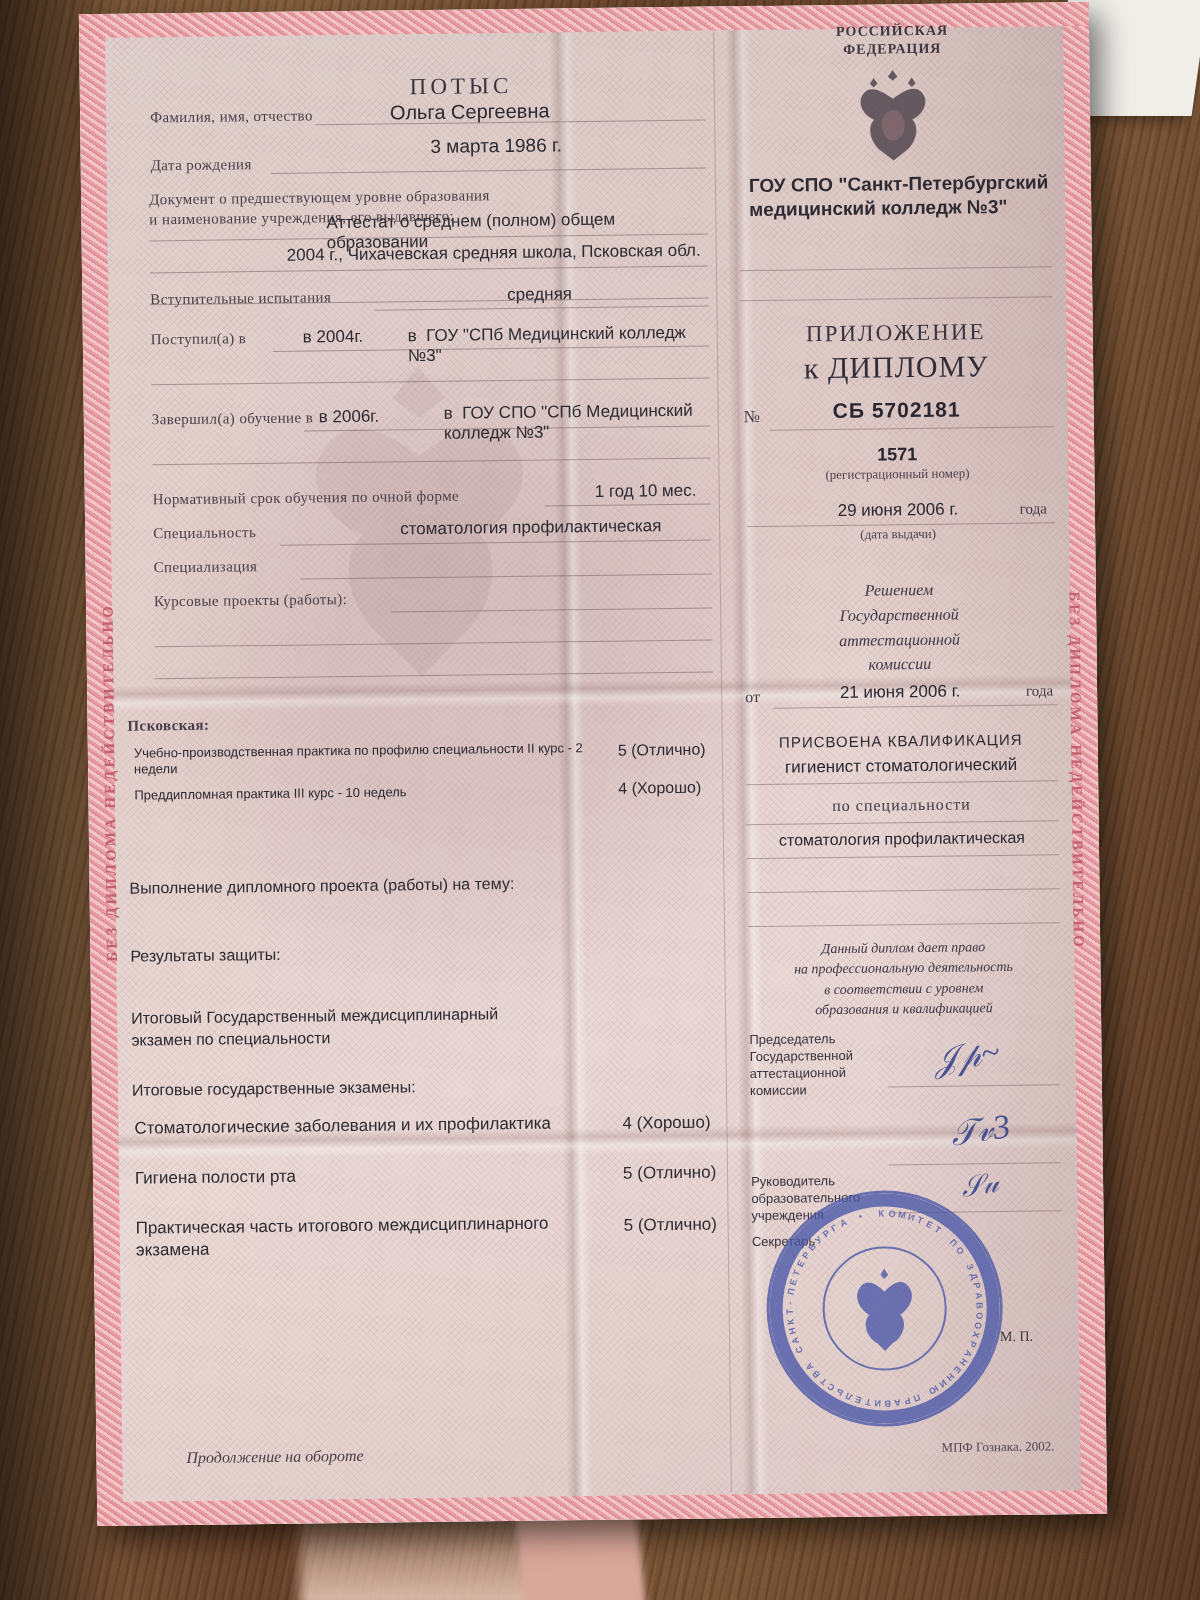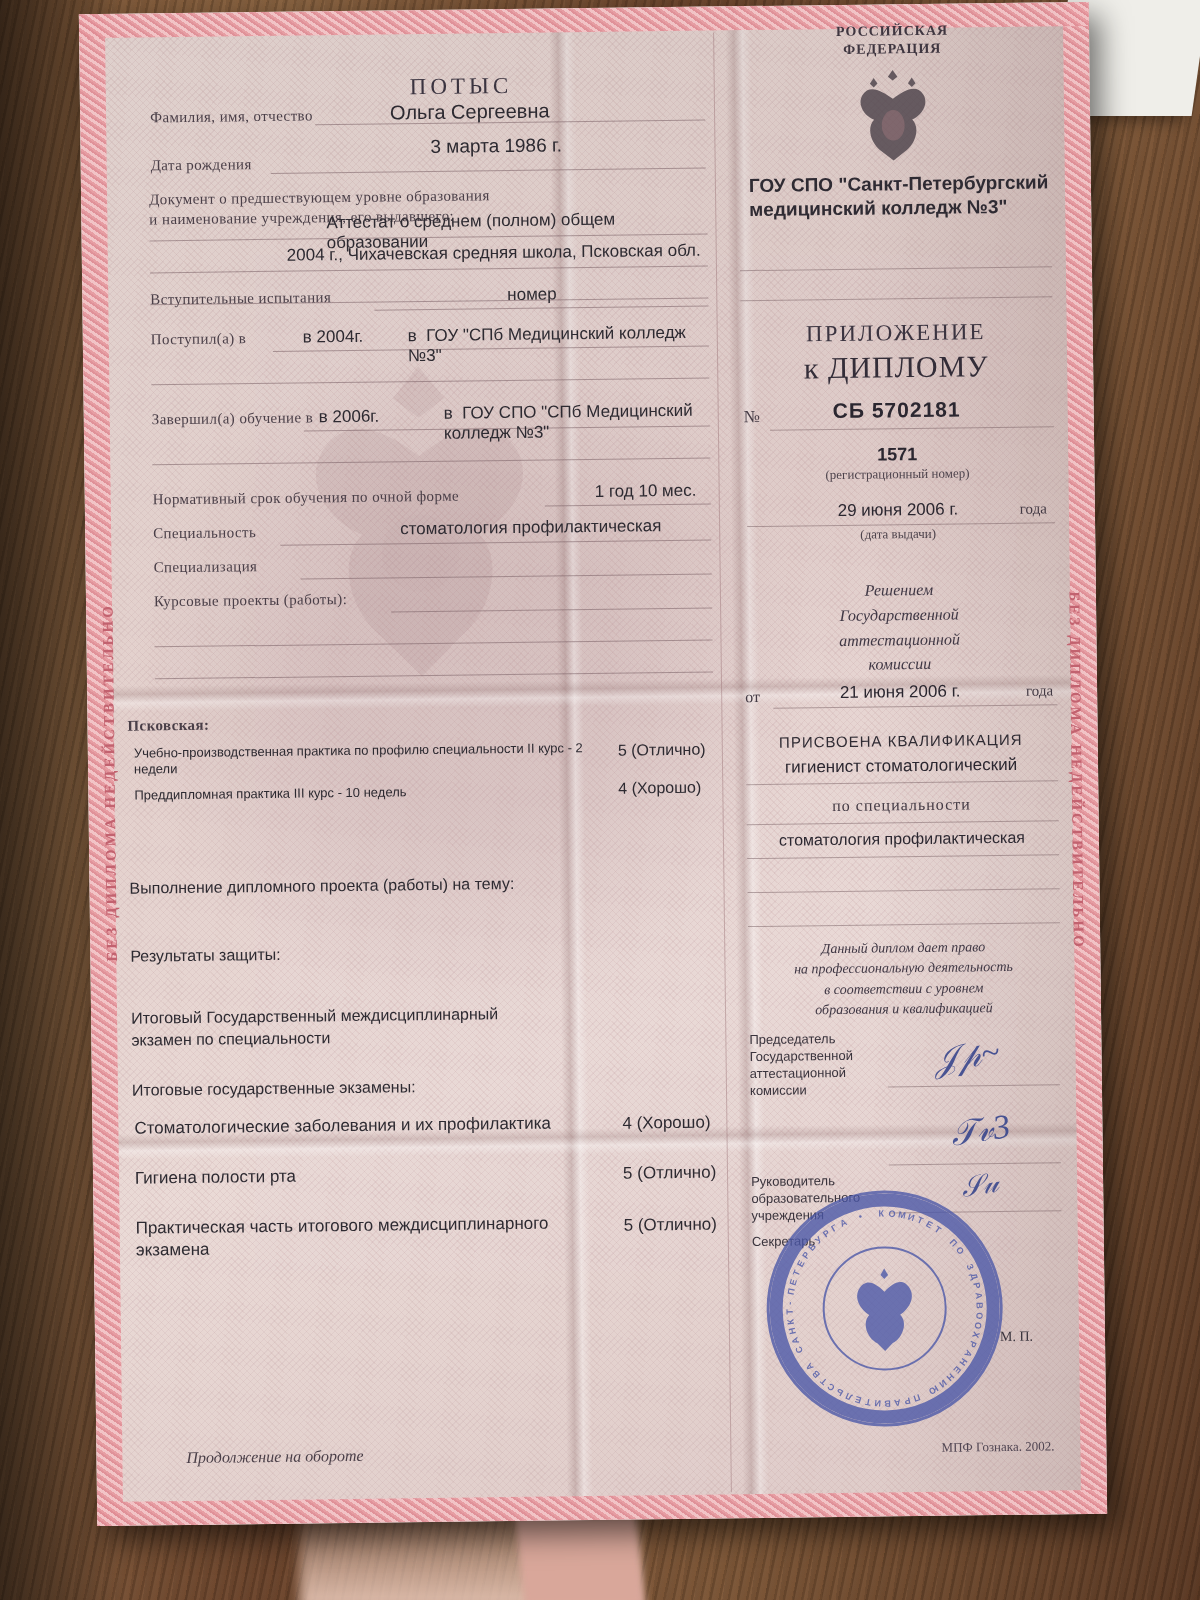--- a/index.html
+++ b/index.html
@@ -394,21 +394,21 @@
       <div class="lbl" id="prev-label" style="white-space:pre-line">Документ о предшествующем уровне образования
 и наименование учреждения, его выдавшего:</div>
       <div class="rule" id="prev-line1"></div>
       <div class="fill" id="prev-v1">Аттестат о среднем (полном) общем образовании</div>
       <div class="rule" id="prev-line2"></div>
       <div class="fill" id="prev-v2">2004 г., Чихачевская средняя школа, Псковская обл.</div>
       <div class="rule" id="prev-line3"></div>
 
       <div class="lbl" id="exam-label">Вступительные испытания</div>
       <div class="rule" id="exam-line"></div>
-      <div class="fill" id="exam-value">номер</div>
+      <div class="fill" id="exam-value">средняя</div>
 
       <div class="lbl" id="enter-label">Поступил(а) в</div>
       <div class="rule" id="enter-line"></div>
       <div class="fill" id="enter-year">в 2004г.</div>
       <div class="fill" id="enter-place">
         <span>в</span>
         &nbsp;<span>ГОУ "СПб Медицинский колледж №3"</span>
       </div>
       <div class="rule" id="enter-line2"></div>
 

